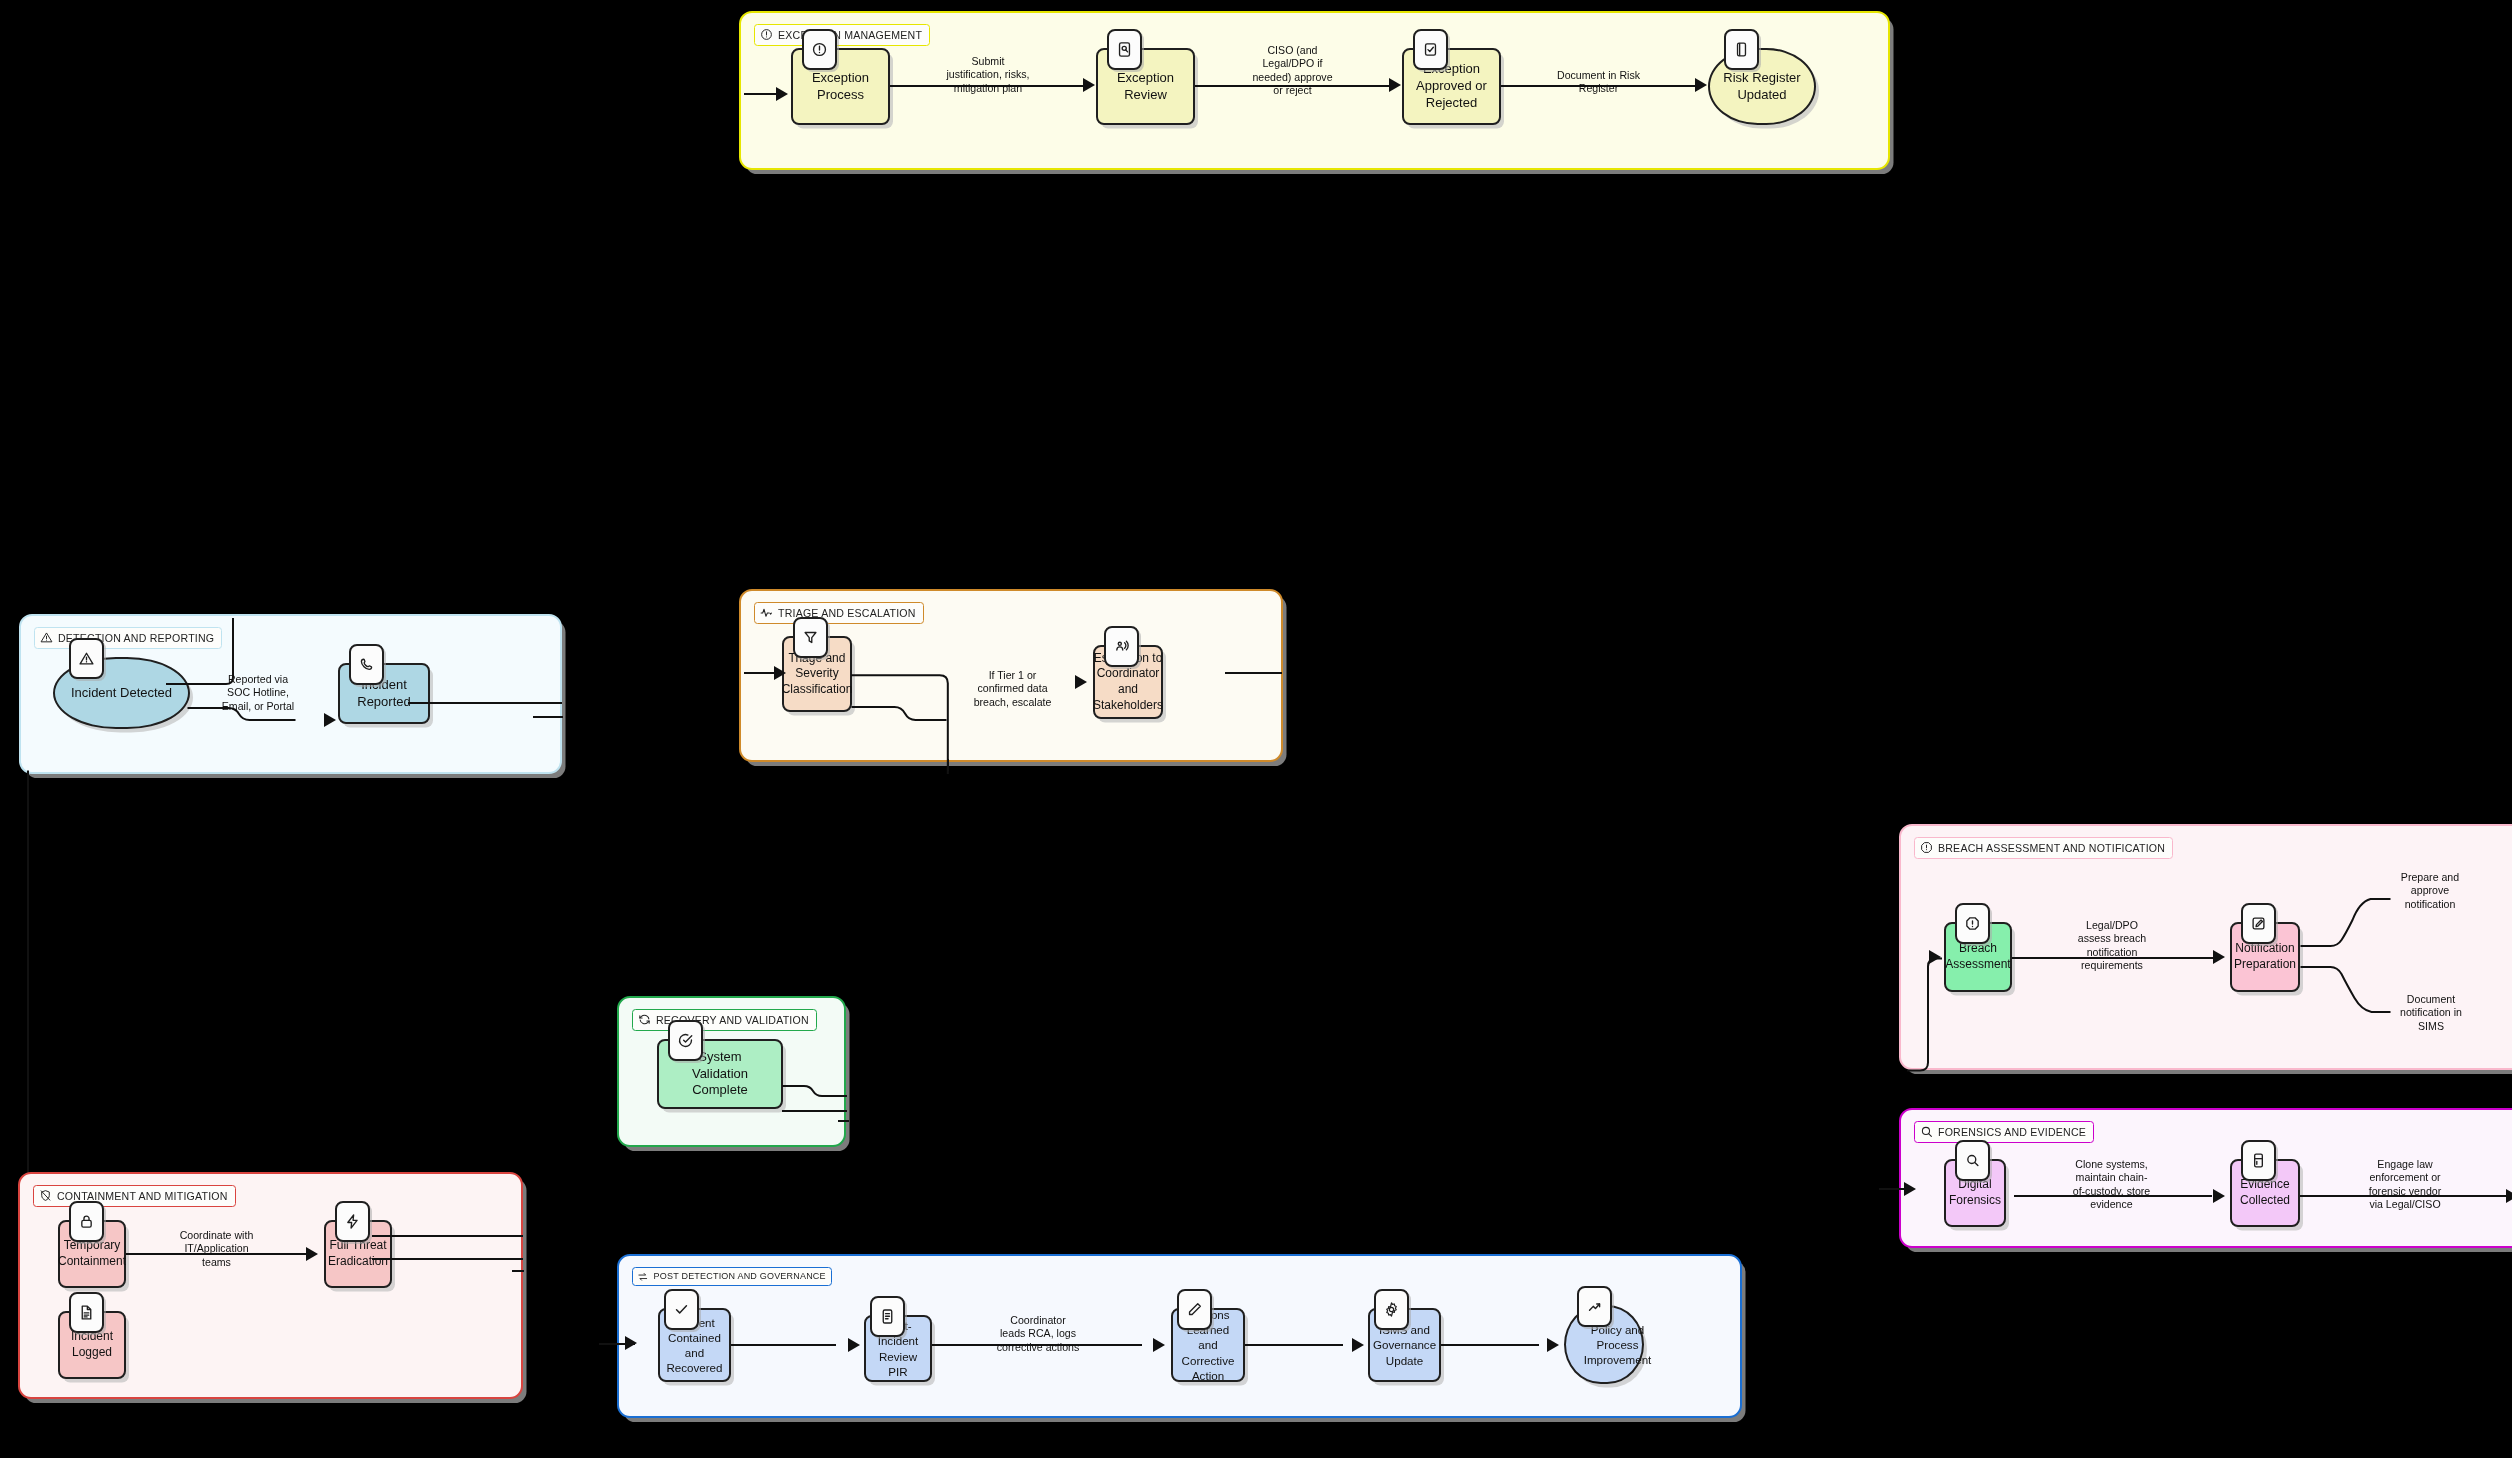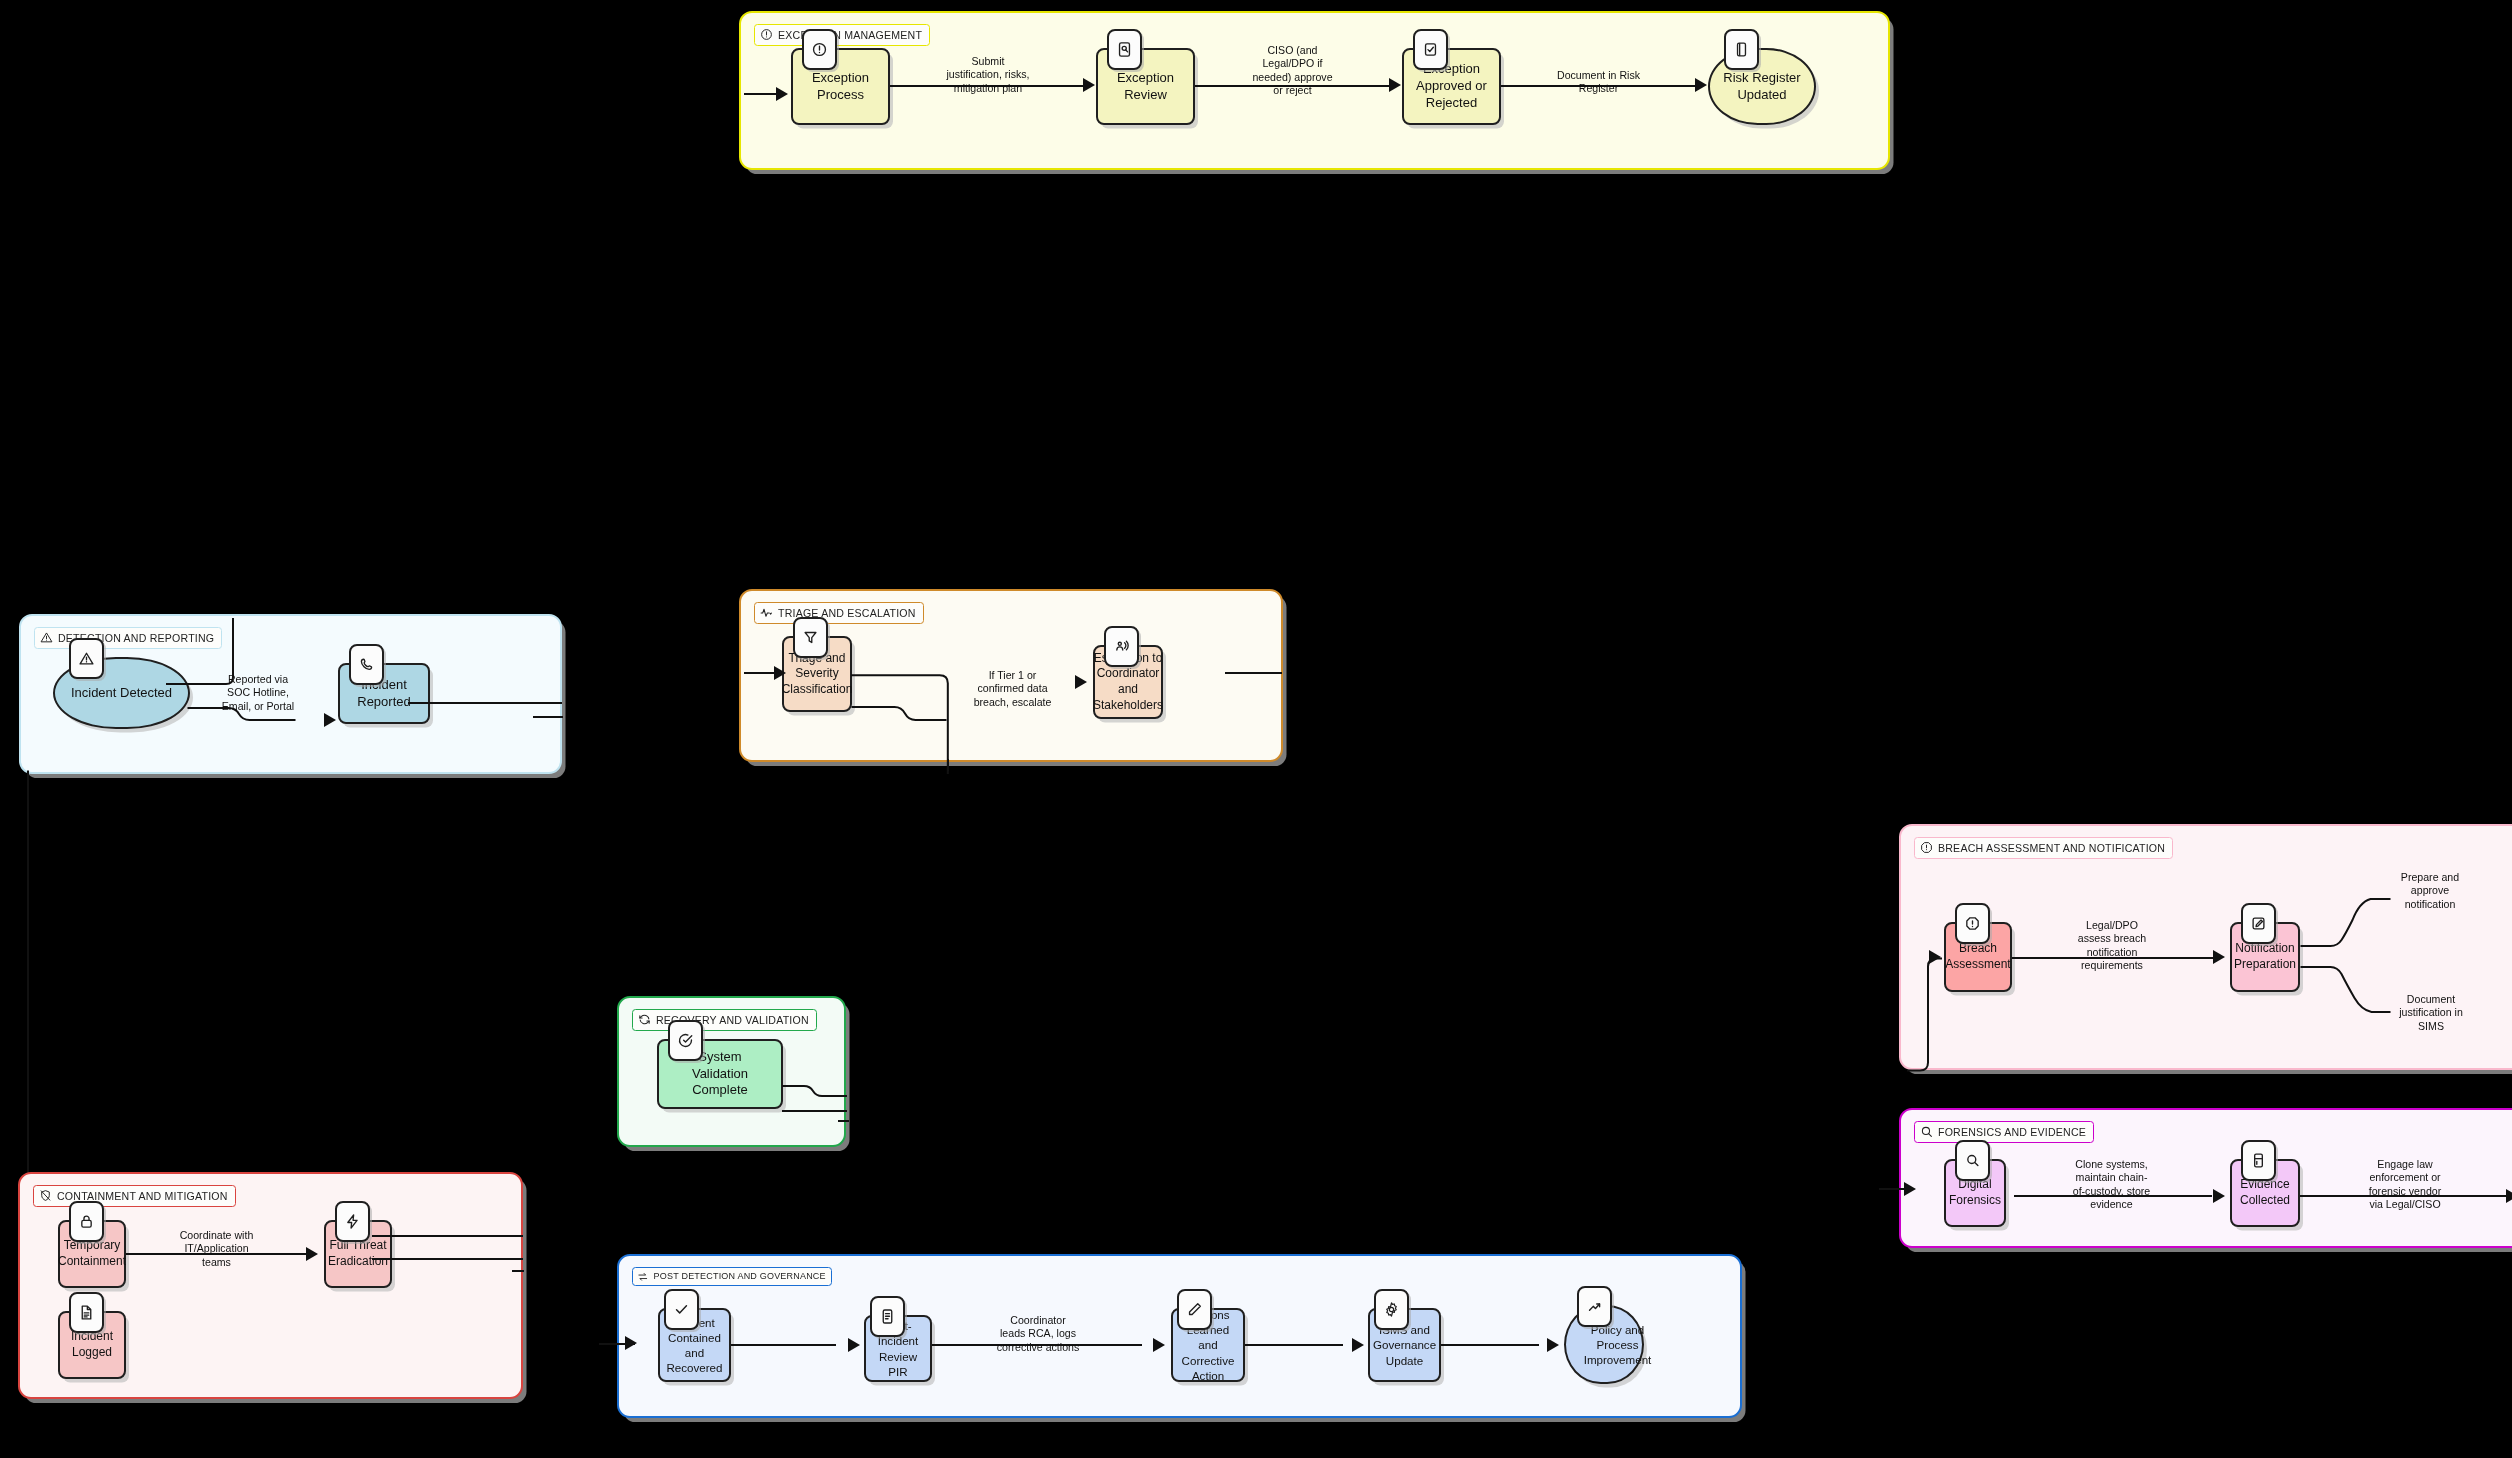--- a/index.html
+++ b/index.html
@@ -271,21 +271,21 @@
     <div class="cluster-title" style="border-color:#f9b8cc;">
       <span class="ci">
         <svg viewBox="0 0 24 24" fill="none" stroke="#222" stroke-width="1.8" stroke-linejoin="round">
             <path d="M8.2 3h7.6l5.2 5.2v7.6L15.8 21H8.2L3 15.8V8.2z"></path>
             <path d="M12 7.6v5M12 15.9v.2" stroke-linecap="round"></path>
           </svg>
       </span>
       <span>BREACH ASSESSMENT AND NOTIFICATION</span>
     </div>
 
-    <div class="node rect" style="left:43px;top:96px;width:68px;height:70px;background:#fca5a5;">
+    <div class="node rect" style="left:43px;top:96px;width:68px;height:70px;background:#86efac;">
       <div class="badge">
         <svg viewBox="0 0 24 24" fill="none" stroke="#1f1f1f" stroke-width="1.9" stroke-linejoin="round">
             <path d="M8.4 4h7.2l4.4 4.4v7.2L15.6 20H8.4L4 15.6V8.4z"></path>
             <path d="M12 8.4v4.4M12 16v.2" stroke-linecap="round"></path>
           </svg>
       </div>
       <div class="lbl" style="white-space:pre-line;font-size:12px;">Breach
 Assessment</div>
     </div>
 
@@ -313,21 +313,21 @@
 
     <div class="elabel" style="left:473px;top:45px;width:112px;">Prepare and
 approve
 notification</div>
 
     <svg class="curve" style="left:399px;top:141px;width:226px;height:65px;" viewBox="0 0 450 130" width="226" height="65">
       <path d="M0 0 H 60 Q 74 0 82 14 Q 92 34 108 62 Q 122 86 142 90 H 180"></path>
     </svg>
 
     <div class="elabel" style="left:474px;top:167px;width:112px;">Document
-justification in
+notification in
 SIMS</div>
 
     <svg class="curve" style="left:10px;top:125px;width:60px;height:121px;" viewBox="0 0 120 240" width="60" height="121">
       <path d="M-8 238 H 18 Q 34 238 34 222 V 30 Q 34 14 50 14 H 62"></path>
     </svg>
     <div class="arrow" style="left:28px;top:124px;"></div>
   </div>
 
   <div class="cluster" style="left:1899px;top:1108px;width:814px;height:140px;border-color:#cc00cc;background:#fcf5fd;">
     <div class="cluster-title" style="border-color:#cc00cc;">

